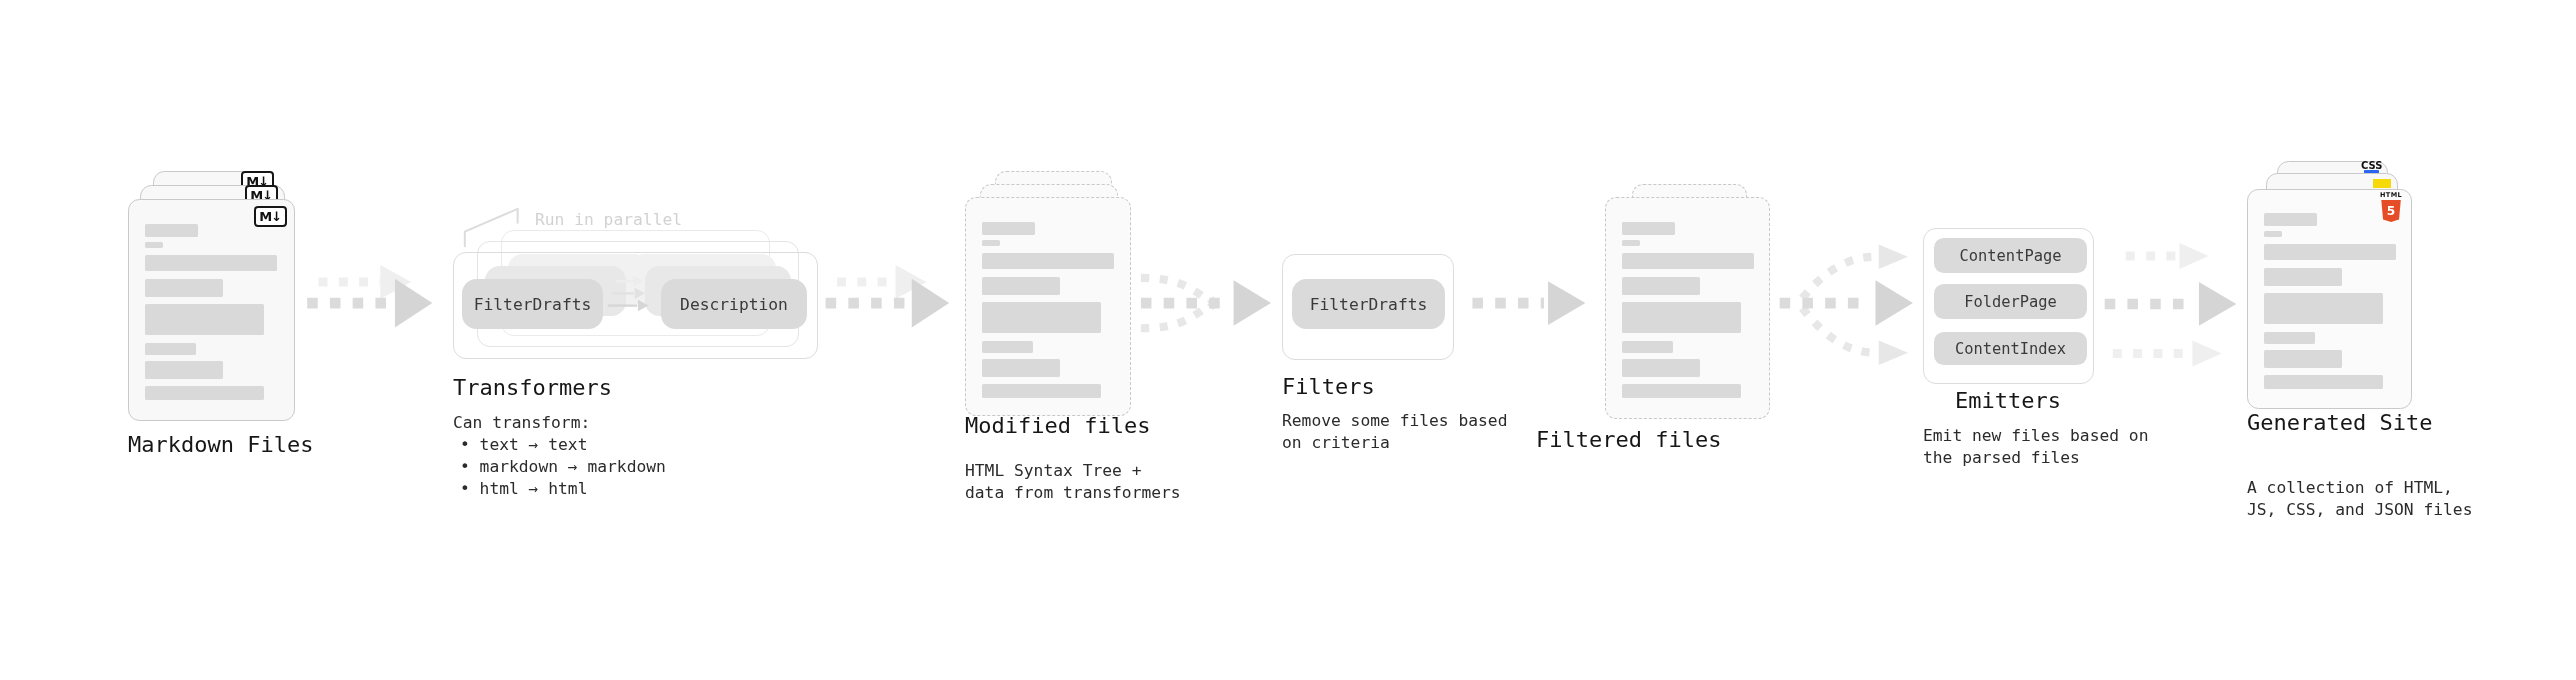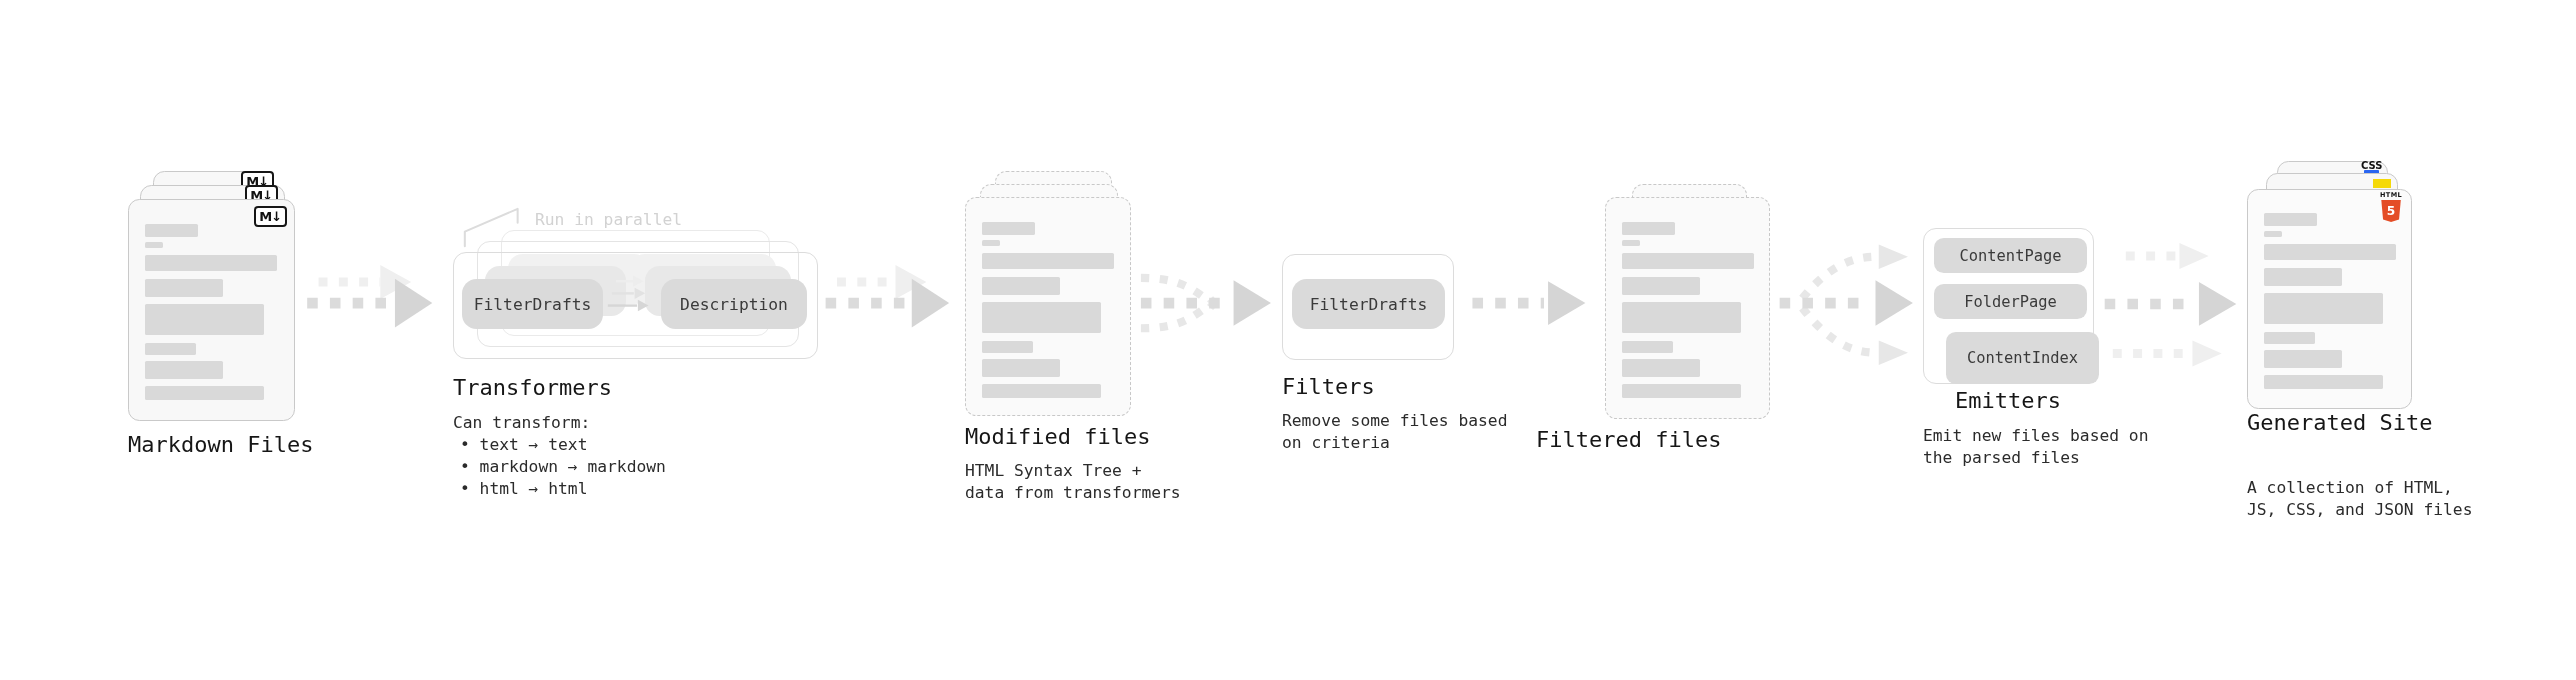--- a/index.html
+++ b/index.html
@@ -155,21 +155,21 @@
     <div class="doc-card dashed z5" style="left:965px;top:197px;width:166px;height:219px;">
       <div class="bar" style="left:16.3px;top:24.4px;width:53px;height:12.2px;"></div>
       <div class="bar" style="left:16.3px;top:42px;width:18px;height:5.7px;"></div>
       <div class="bar" style="left:16.3px;top:55px;width:132px;height:16.3px;"></div>
       <div class="bar" style="left:16.3px;top:79px;width:78px;height:18px;"></div>
       <div class="bar" style="left:16.3px;top:104px;width:119px;height:31px;"></div>
       <div class="bar" style="left:16.3px;top:143px;width:51px;height:12.2px;"></div>
       <div class="bar" style="left:16.3px;top:161px;width:78px;height:18px;"></div>
       <div class="bar" style="left:16.3px;top:186px;width:119px;height:14px;"></div>
     </div>
-    <div class="stage-label" style="left:965px;top:424px;">Modified files</div>
+    <div class="stage-label" style="left:965px;top:413px;">Modified files</div>
     <div class="stage-sub" style="left:965px;top:460px;">HTML Syntax Tree +
 data from transformers</div>
   </div>
 
   <div>
     <div class="proc-box solid-bg" style="left:1282px;top:254px;width:172px;height:106px;"></div>
     <div class="pill" style="left:1292px;top:279px;width:153px;height:50px;">FilterDrafts</div>
     <div class="stage-label" style="left:1282px;top:374px;">Filters</div>
     <div class="stage-sub" style="left:1282px;top:410px;">Remove some files based
 on criteria</div>
@@ -187,21 +187,21 @@
       <div class="bar" style="left:16.3px;top:161px;width:78px;height:18px;"></div>
       <div class="bar" style="left:16.3px;top:186px;width:119px;height:14px;"></div>
     </div>
     <div class="stage-label" style="left:1536px;top:427px;">Filtered files</div>
   </div>
 
   <div>
     <div class="proc-box solid-bg" style="left:1923px;top:228px;width:171px;height:156px;"></div>
     <div class="pill small" style="left:1934px;top:238px;width:153px;height:35px;">ContentPage</div>
     <div class="pill small" style="left:1934px;top:284px;width:153px;height:35px;">FolderPage</div>
-    <div class="pill small" style="left:1934px;top:332px;width:153px;height:52px;margin-left:12px;">ContentIndex</div>
+    <div class="pill small" style="left:1934px;top:332px;width:153px;height:33px;">ContentIndex</div>
     <div class="stage-label" style="left:1923px;top:388px;margin-left:32px;">Emitters</div>
     <div class="stage-sub" style="left:1923px;top:425px;">Emit new files based on
 the parsed files</div>
   </div>
 
   <div>
     <div class="doc-card z1" style="left:2277px;top:161px;width:111px;height:215px;"></div>
     <div class="css-badge" style="left:2361px;top:163px;">
       <span class="t">CSS</span>
       <span class="u"></span>

